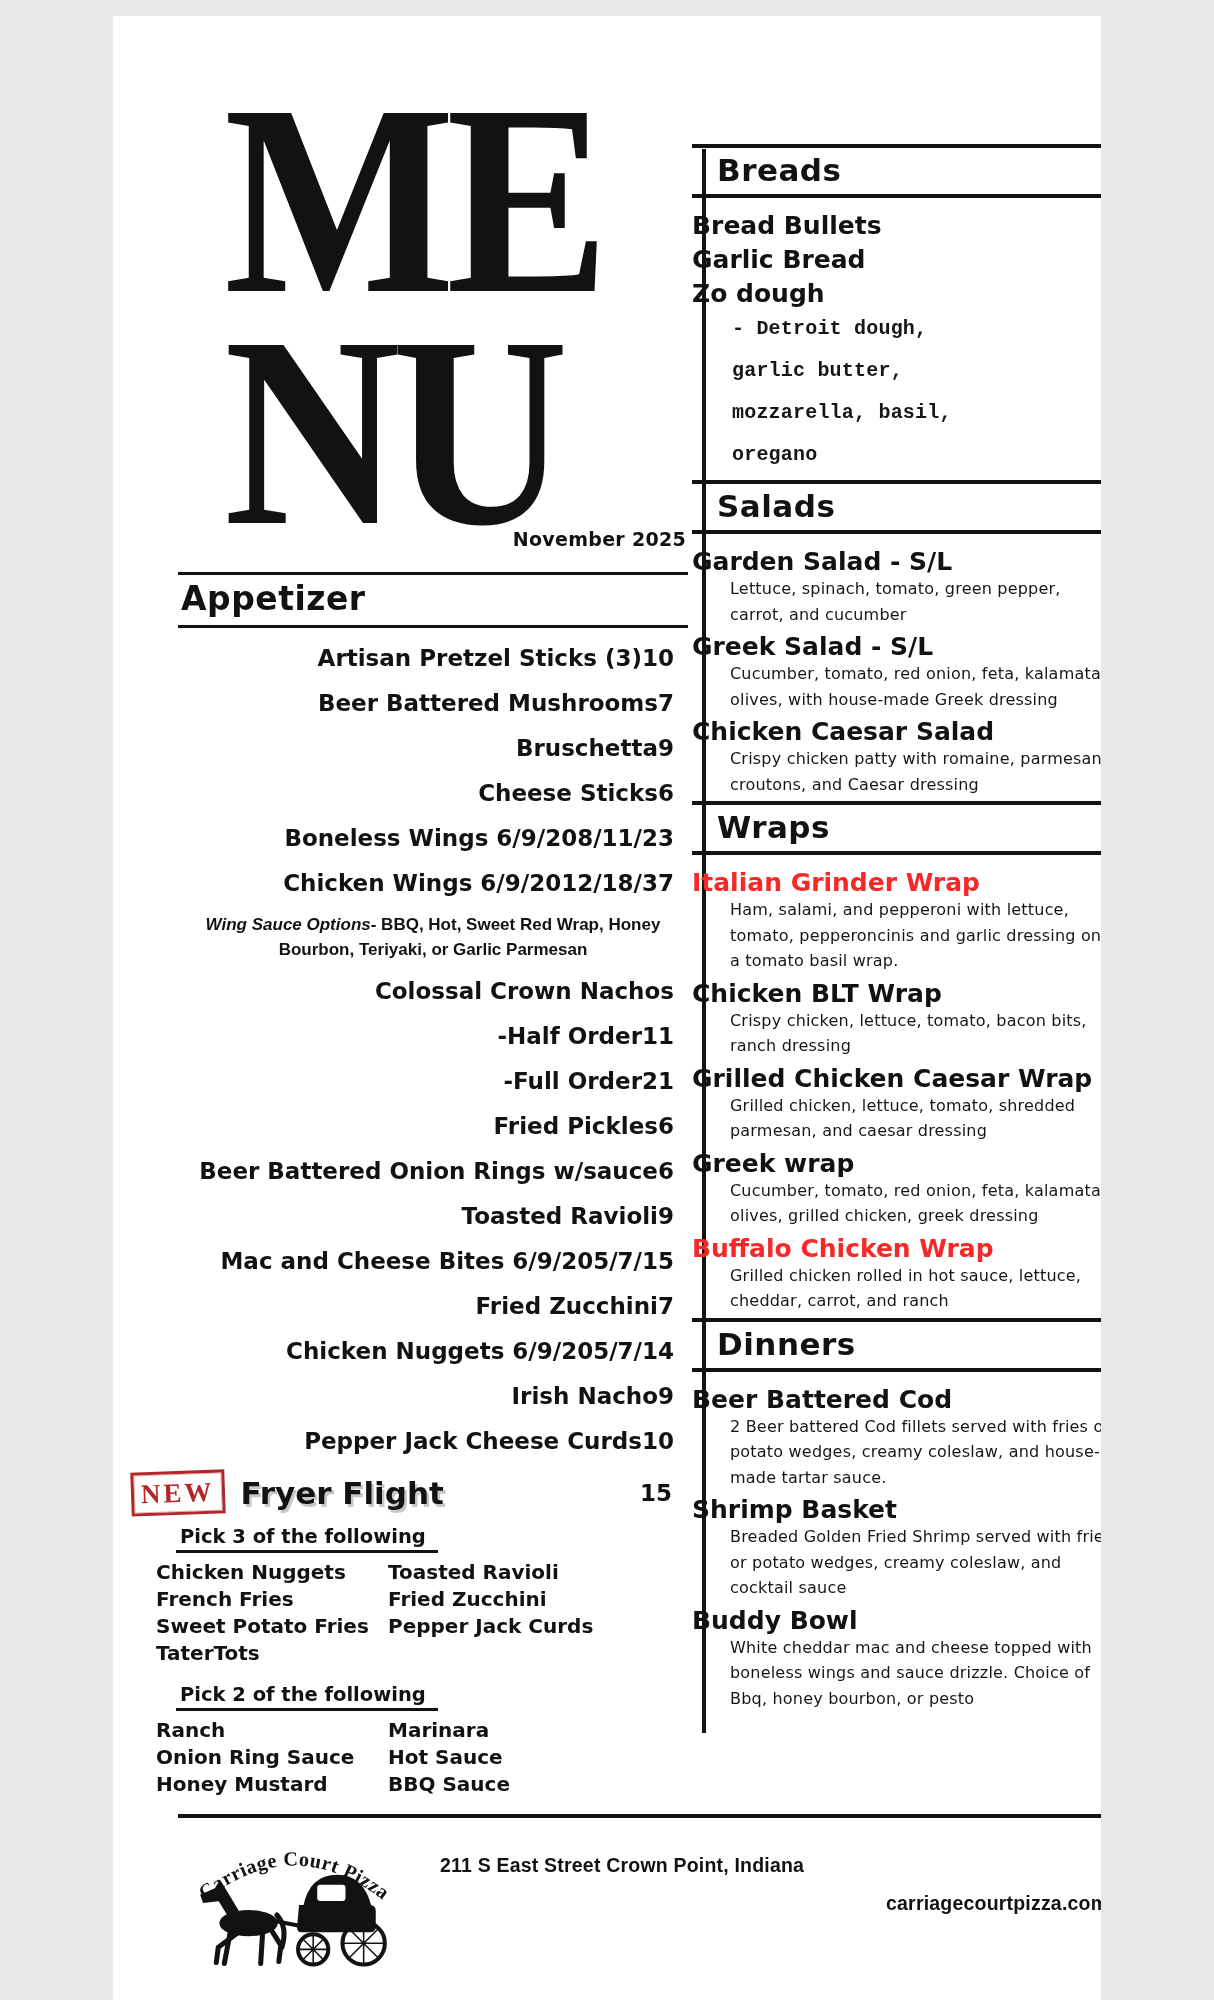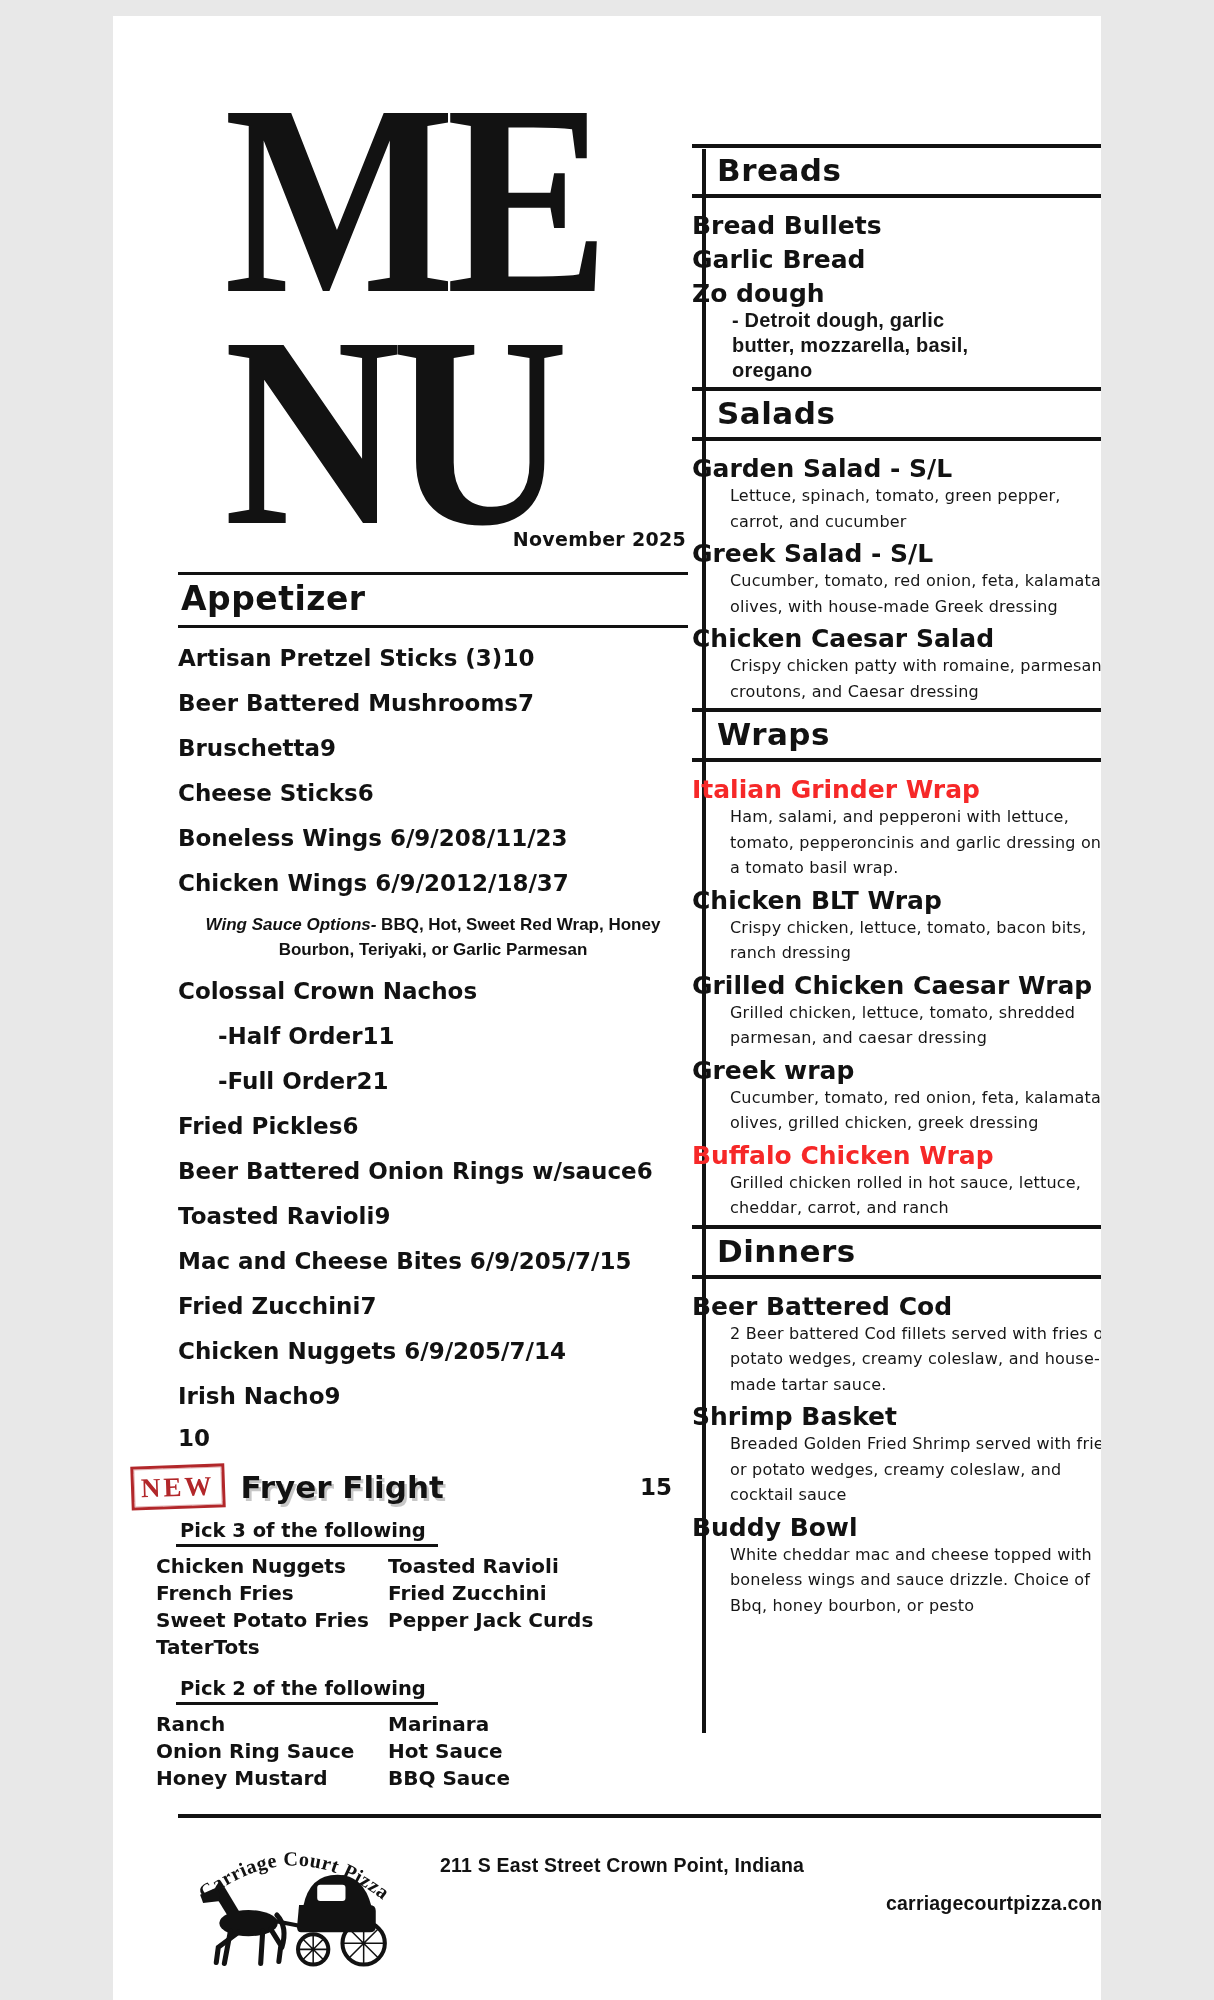--- a/index.html
+++ b/index.html
@@ -16,21 +16,21 @@
   .date{position:absolute;top:452px;left:0;right:2px;text-align:right;font-weight:bold;
         font-size:19px;letter-spacing:.3px}
 
   .head{border-top:3.5px solid var(--ink,#121212);border-bottom:3.5px solid var(--ink,#121212);
         padding:5px 0 7px}
   .head h2{margin:0;font-size:33px;line-height:38px;letter-spacing:.5px}
   .app-head h2{padding-left:3px}
 
   .l-items{margin-top:14px}
   .l-items.mt-sm{margin-top:4px}
-  .l-item{display:flex;justify-content:flex-start;align-items:baseline;margin:13px 0}
+  .l-item{display:flex;justify-content:flex-end;align-items:baseline;margin:13px 0}
   .l-name{font-weight:bold;font-size:23px;line-height:32px;white-space:nowrap}
   .l-name[data-indent]{padding-left:40px}
   .l-price{font-weight:bold;font-size:23px;padding-right:14px;flex-shrink:0}
 
   .wing-note{text-align:center;font-family:"Liberation Sans",sans-serif;font-size:17px;
              font-weight:bold;line-height:25px;max-width:478px;margin:2px auto 0}
   .wn-lead{font-style:italic}
 
   .fryer{display:flex;align-items:center;gap:16px;margin-top:14px}
   .stamp{margin-left:-47px;border:3.5px solid var(--stamp,#b2272a);color:var(--stamp,#b2272a);
@@ -61,21 +61,21 @@
   .r-items{padding-top:8px}
   .r-item{margin:6px 0 3px}
   .r-line{display:flex;justify-content:space-between;align-items:flex-start}
   .r-name{font-weight:bold;font-size:25px;line-height:28px}
   .r-name[data-accent]{color:var(--red,#f62828)}
   .r-price{font-weight:bold;font-size:23px;line-height:26px;padding-right:40px;flex-shrink:0;
            position:relative;top:-2px}
   .r-desc{font-weight:normal;font-size:16px;line-height:25.5px;max-width:384px;
           padding-left:38px;letter-spacing:.2px;color:#161616}
   .r-desc:empty{display:none}
-  .r-desc[data-bold]{font-family:Liberation Sans, sans-serif;font-weight:bold;line-height:25px;
+  .r-desc[data-bold]{font-family:Liberation Mono, monospace;font-weight:bold;line-height:42px;
                      max-width:272px;font-size:20px;padding-left:40px}
 
   
   .footer{position:absolute;left:65px;top:1798px;width:1085px;height:195px;
           border-top:4.5px solid var(--ink,#121212)}
   .flogo{position:absolute;left:10px;top:16px;width:212px;height:152px;overflow:visible}
   .arc-text{font-family:"Liberation Serif",serif;font-weight:bold;font-size:20px;
             letter-spacing:.5px;fill:var(--ink,#121212)}
   .address{position:absolute;left:262px;top:36px;font-size:19.5px;font-weight:bold;
            font-family:"Liberation Sans",sans-serif;letter-spacing:.2px}
@@ -166,20 +166,21 @@
         </div>
         <div class="l-item">
           <span class="l-name">Chicken Nuggets 6/9/20</span>
           <span class="l-price">5/7/14</span>
         </div>
         <div class="l-item">
           <span class="l-name">Irish Nacho</span>
           <span class="l-price">9</span>
         </div>
         <div class="l-item">
+          <span class="l-name">Pepper Jack Cheese Curds</span>
           <span class="l-price">10</span>
         </div>
       </div>
 
     <div class="fryer">
       <span class="stamp">NEW</span>
       <span class="fryer-title">Fryer Flight</span>
       <span class="fryer-price">15</span>
     </div>
 

